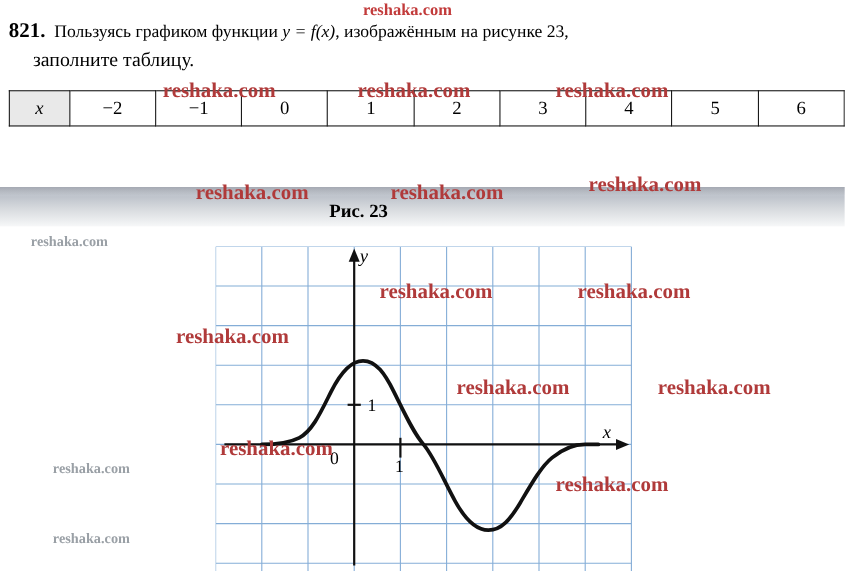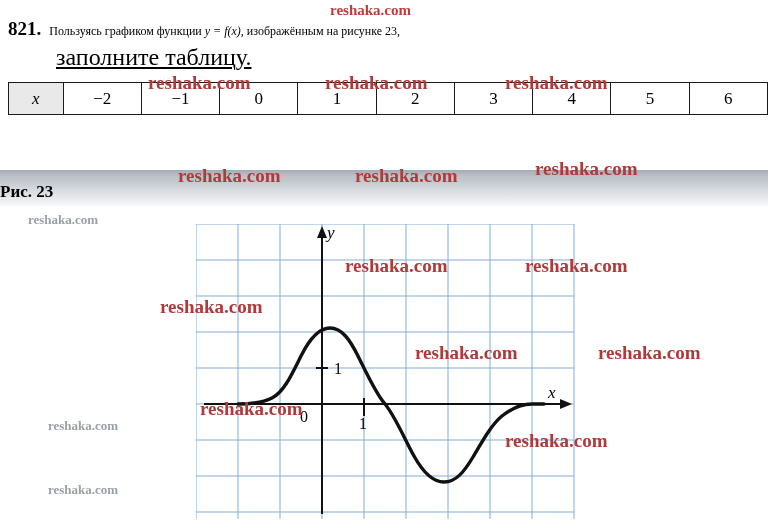--- a/index.html
+++ b/index.html
@@ -35,32 +35,31 @@
     display: flex;
     align-items: baseline;
   }
   .problem-number {
     font-weight: bold;
     font-size: 19px;
     margin-right: 8px;
     white-space: nowrap;
   }
   .problem-text {
-    font-size: 12px;
+    font-size: 16px;
     line-height: 1.45;
   }
   .problem-text .math {
     font-family: "Liberation Serif", serif;
     font-style: italic;
   }
   .problem-line2 {
-    font-size: 24px;
+    font-size: 18px;
     line-height: 1.45;
-    margin-left: 48px;
-    text-decoration: underline;
+    margin-left: 22px;
   }
 
   
   .table-wrap {
     position: absolute;
     left: 8px;
     top: 82px;
   }
   table.values {
     border-collapse: collapse;
@@ -115,20 +114,21 @@
     top: 206px;
     width: 768px;
     height: 319px;
     background: #ffffff;
   }
   .fig-caption {
     position: absolute;
     left: 0;
     top: -24px;
     width: 652px;
+    text-align: center;
     font-weight: bold;
     font-size: 17px;
   }
   .plot {
     position: absolute;
     left: 196px;
     top: 18px;
   }
 
   

